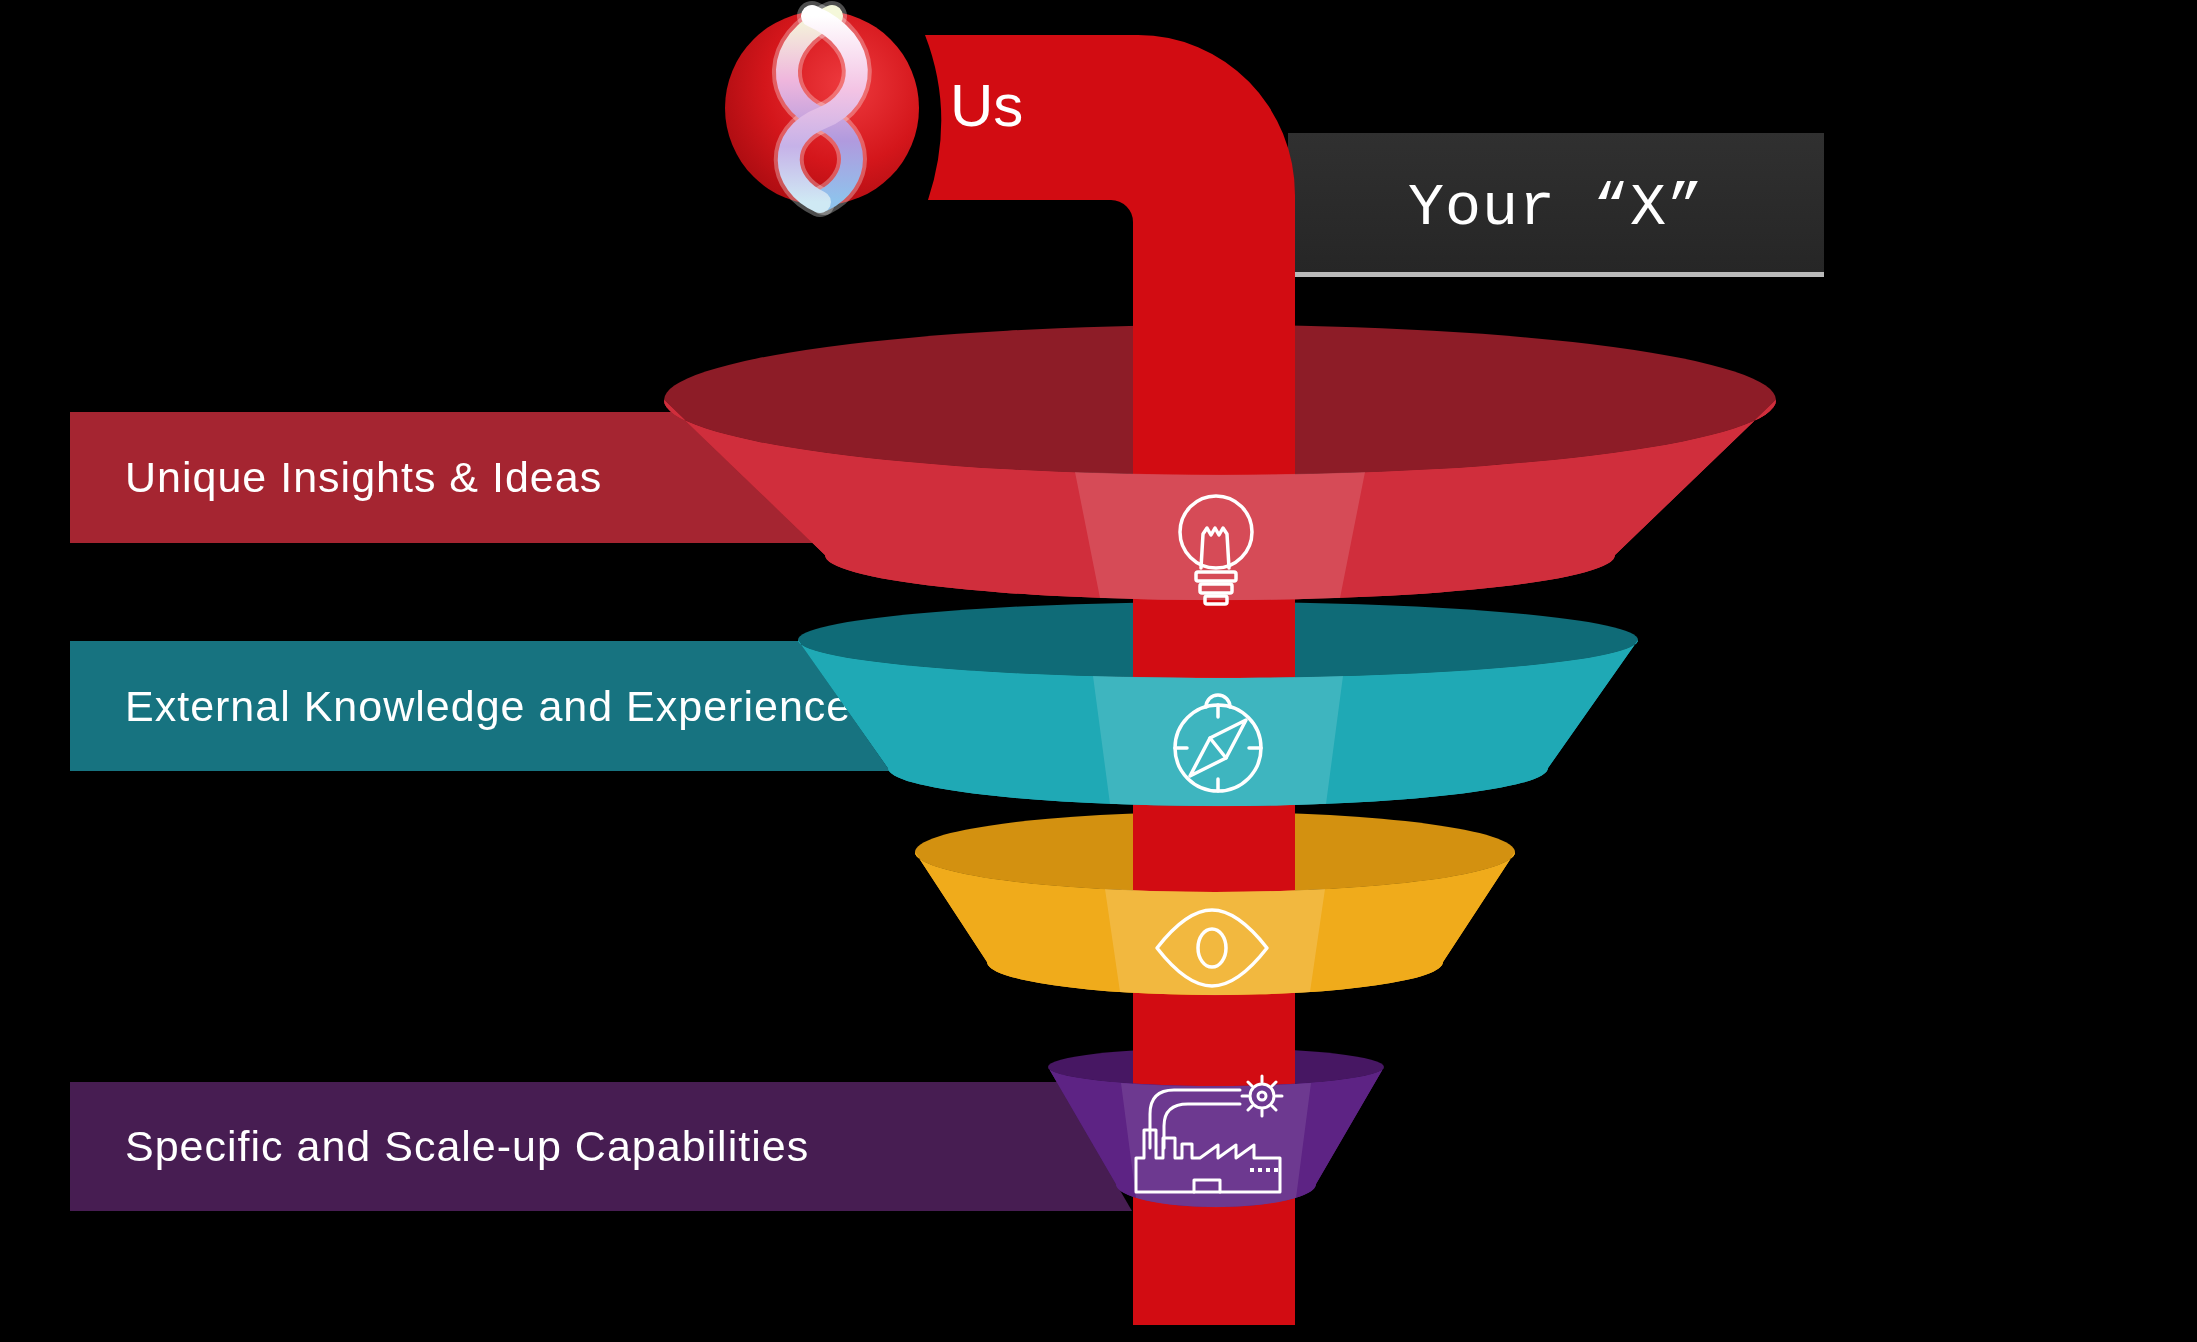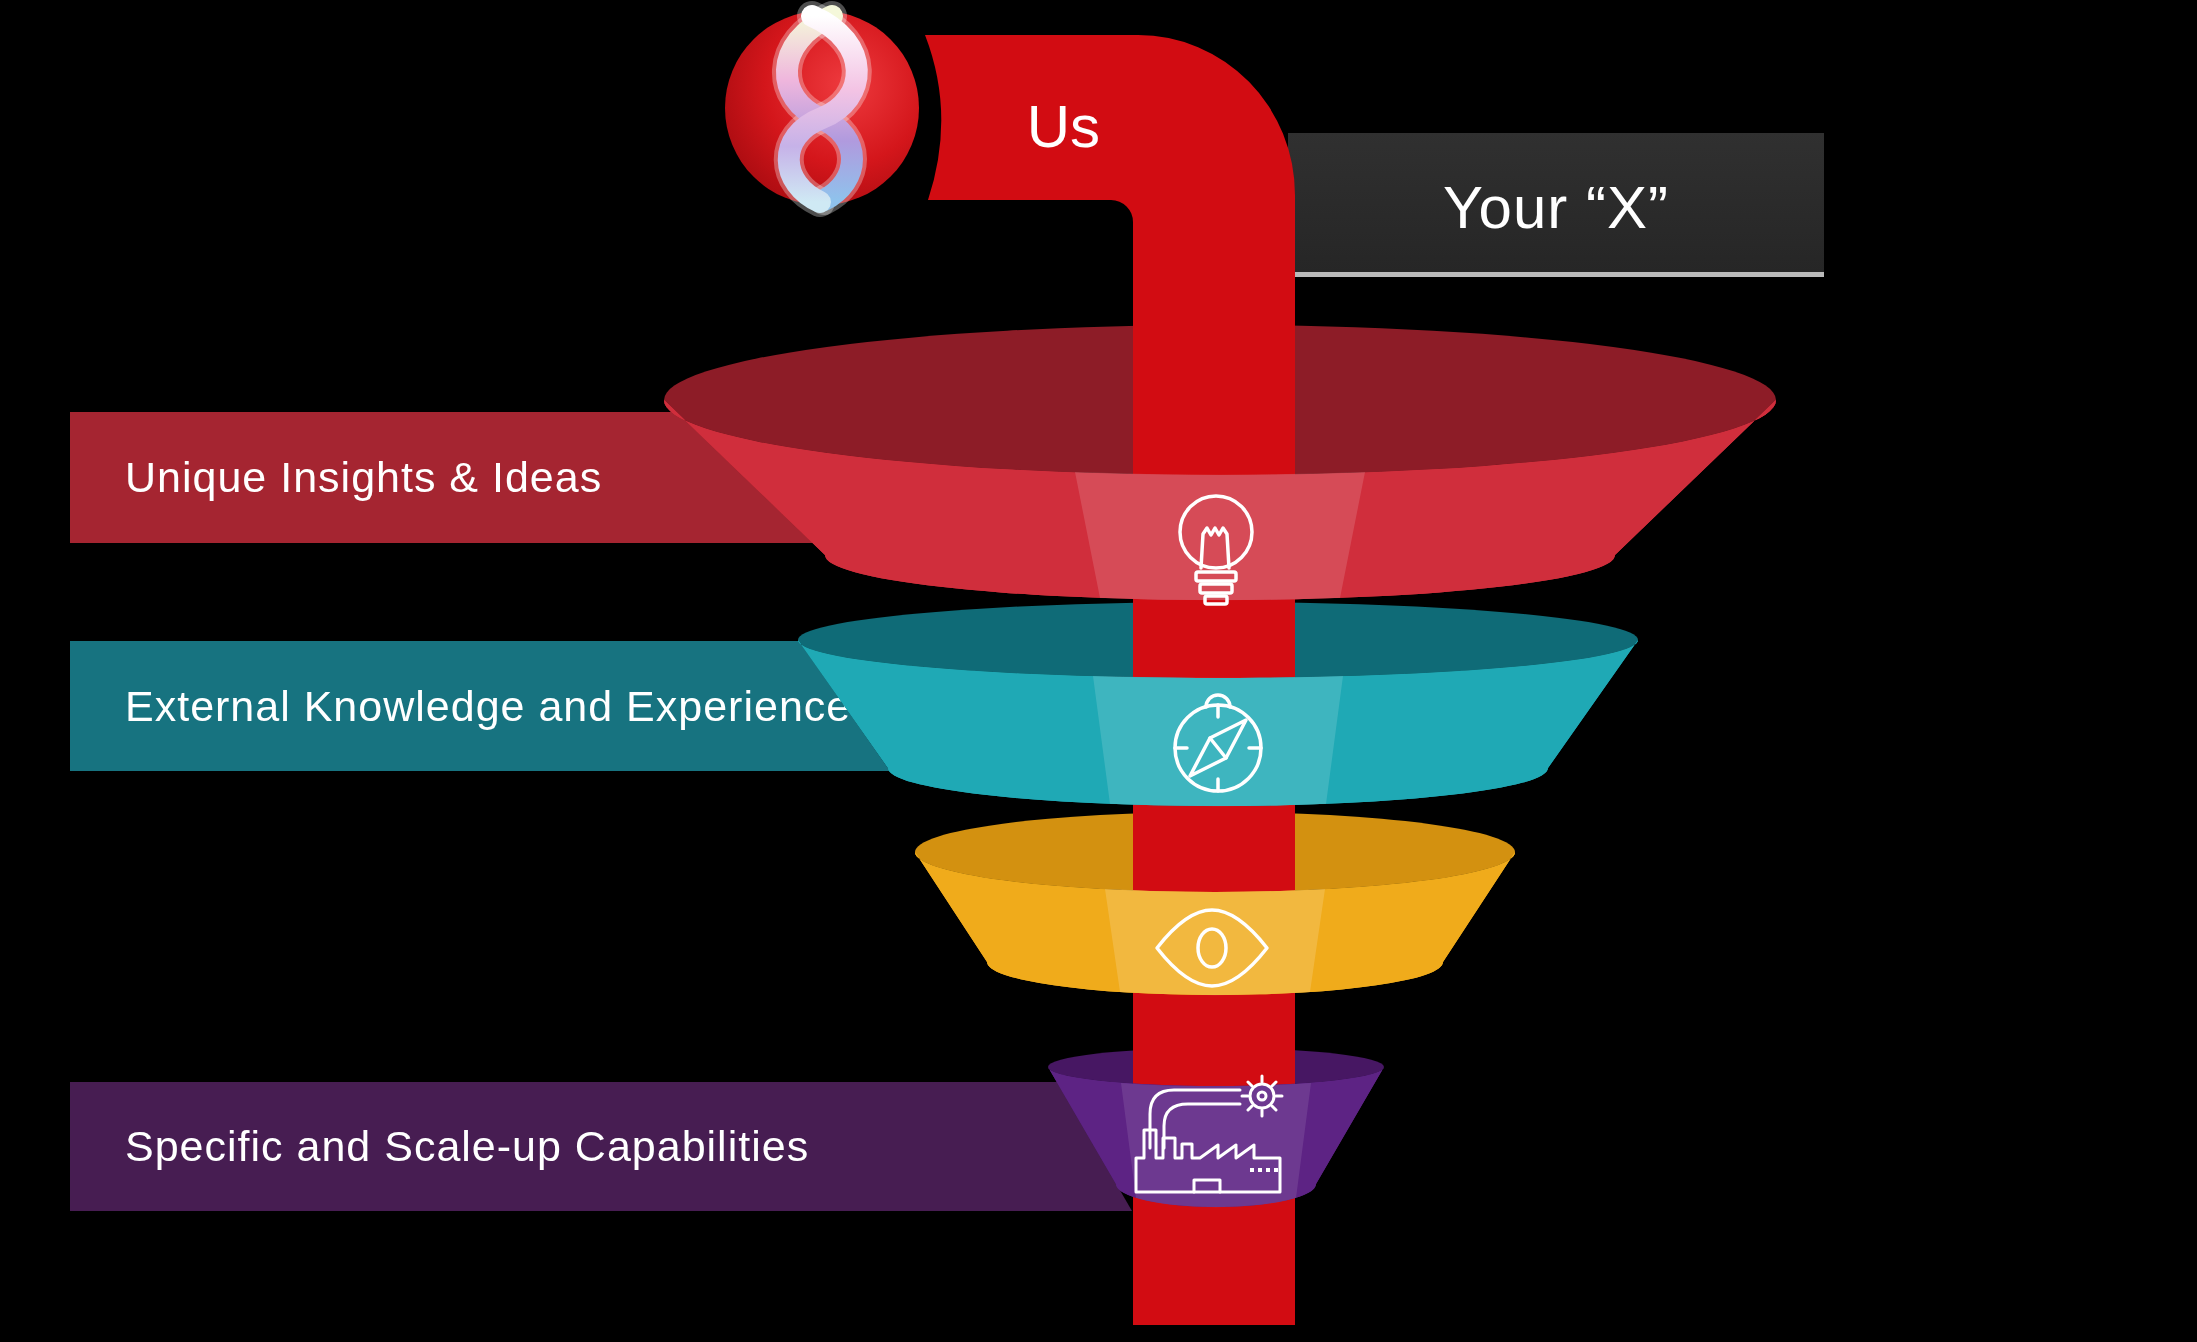--- a/index.html
+++ b/index.html
@@ -28,30 +28,31 @@
   #bar-4{left:70px;top:1082px;width:1075px;height:129px;
          clip-path:polygon(0 0,987px 0,1062px 100%,0 100%);}
   
   #your-x-box{
     position:absolute;left:1288px;top:133px;width:536px;height:139px;
     display:flex;align-items:center;justify-content:center;
     border-bottom:5px solid #bababa;
     box-sizing:content-box;
     z-index:1;
     background:linear-gradient(#303030,#262626);
+    font-family:Liberation Mono, monospace;
   }
   #your-x-box .yx-text{
     color:#fff;font-size:60px;letter-spacing:1px;padding-top:10px;
   }
   
   #funnel-svg{z-index:2;}
   
   #us-label{
-    position:absolute;left:950px;top:97px;width:150px;
-    text-align:right;color:#fff;font-size:60px;line-height:1;
+    position:absolute;left:950px;top:76px;width:150px;
+    text-align:left;color:#fff;font-size:60px;line-height:1;
     z-index:3;
   }
 </style>
 </head>
 <body>
 
 <div id="stage">
 
   <div class="stage-bar" id="bar-2" style="background-color: rgb(23, 115, 128);">
     <span>External Knowledge and Experience</span>

